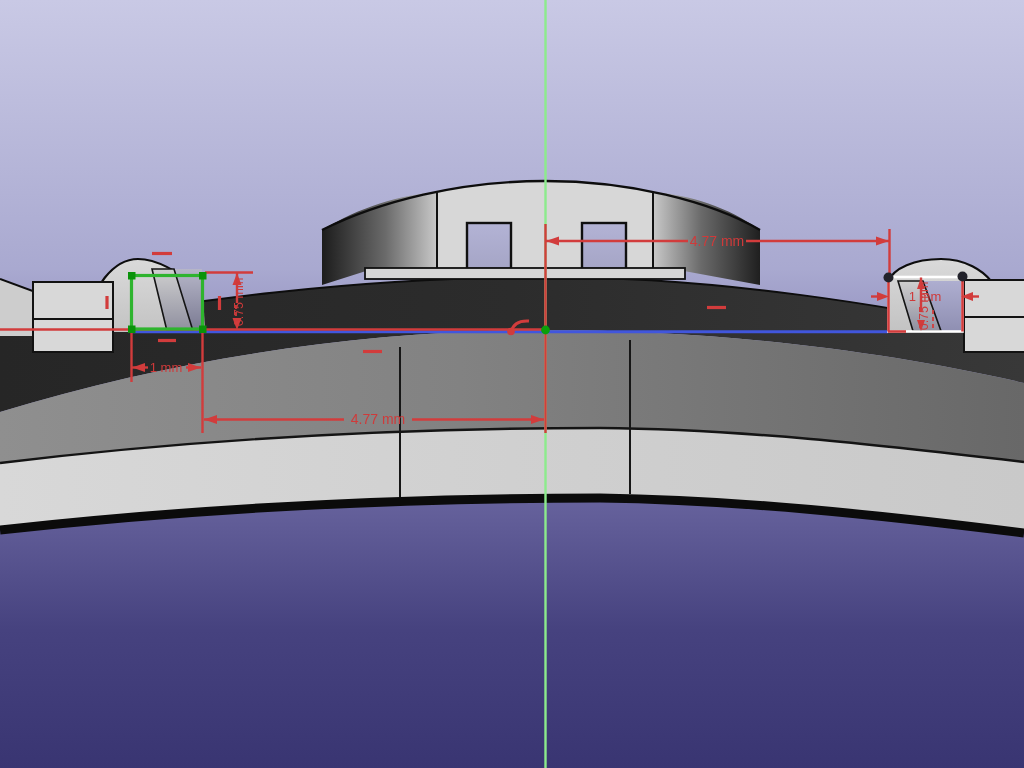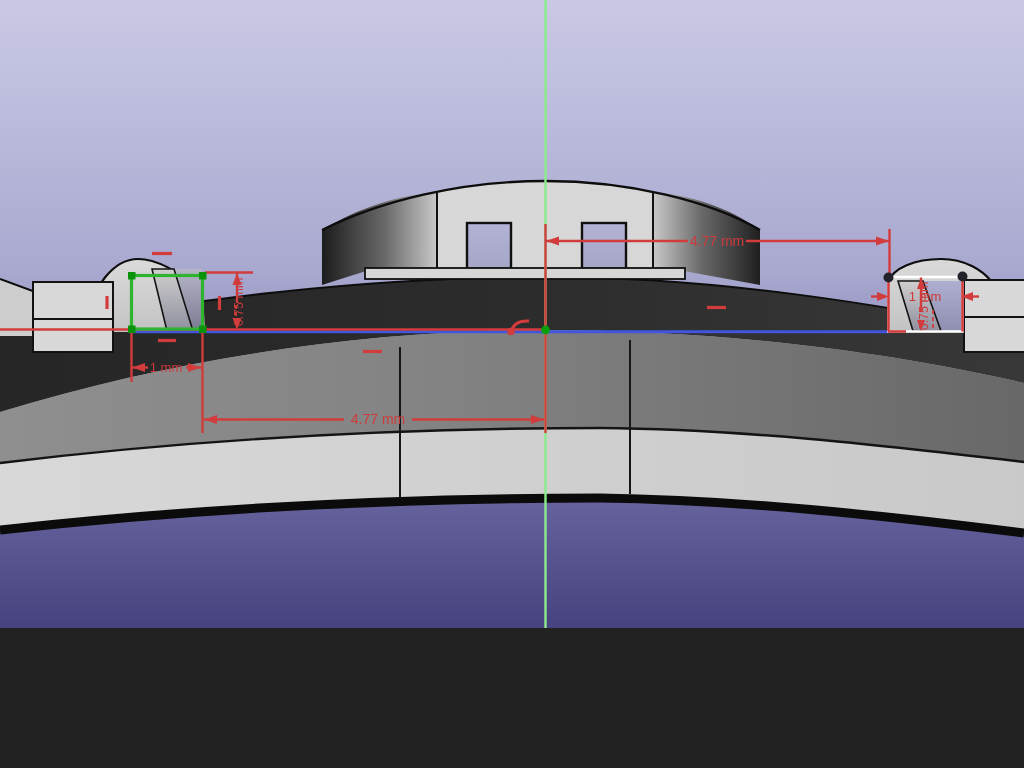--- a/index.html
+++ b/index.html
@@ -1,16 +1,16 @@
 <!DOCTYPE html>
 <html><head>
 <meta charset="utf-8">
 <style>
   html,body{margin:0;padding:0;background:#222;}
-  #stage{position:relative;width:1024px;height:628px;overflow:hidden;
+  #stage{position:relative;width:1024px;height:768px;overflow:hidden;
          font-family:"Liberation Sans","DejaVu Sans",sans-serif;}
   #stage svg{display:block;width:1024px;height:768px;}
   text.dim{font-family:"Liberation Sans","DejaVu Sans",sans-serif;
            font-size:14px;fill:#cf3a3a;}
   text.dim.small{font-size:13px;}
   text.dim.rot{font-size:12.5px;}
 </style>
 </head>
 <body>
 

